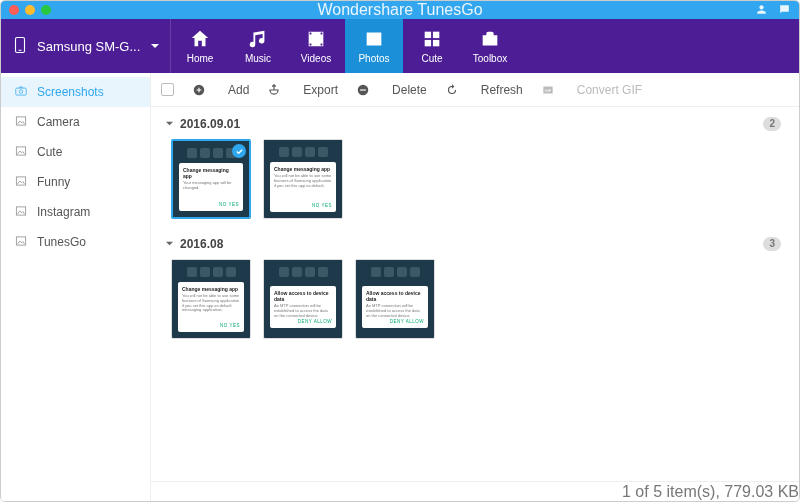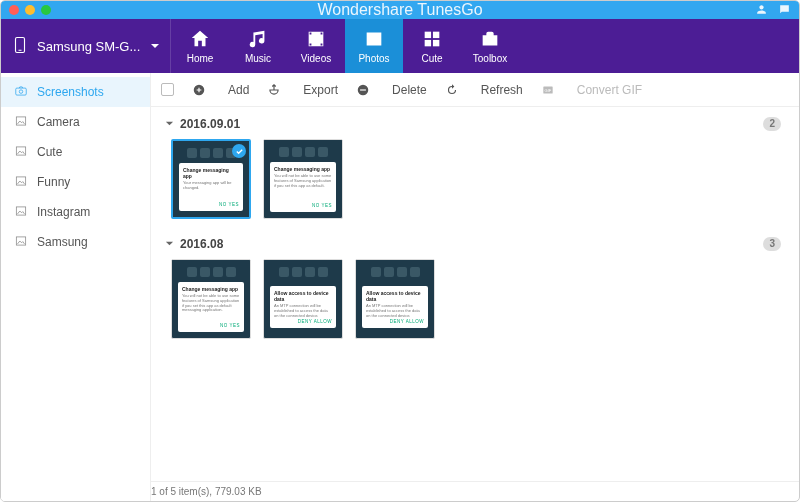--- a/index.html
+++ b/index.html
@@ -57,21 +57,21 @@
   .thumb .check svg { width: 9px; height: 9px; fill: #fff; }
   .thumb .screen-top { height: 24px; background: #1e3a4a; display: flex; align-items: center; justify-content: center; gap: 3px; padding: 0 8px; }
   .thumb .screen-top .app { width: 10px; height: 10px; border-radius: 2px; background: #3a5866; }
   .thumb .dialog { position: absolute; left: 6px; right: 6px; top: 22px; bottom: 6px; background: #fff; border-radius: 2px; padding: 4px; font-size: 4px; color: #333; display: flex; flex-direction: column; }
   .thumb .dialog .dlg-title { font-weight: bold; font-size: 5px; margin-bottom: 2px; color: #222; }
   .thumb .dialog .dlg-body { flex: 1; color: #777; line-height: 1.2; overflow: hidden; }
   .thumb .dialog .dlg-buttons { text-align: right; color: #0a7; font-size: 4.5px; letter-spacing: .5px; }
   .thumb.wide-body .dialog { top: 26px; bottom: 10px; }
 
   
-  .statusbar { height: 20px; border-top: 1px solid #eee; display: flex; align-items: center; justify-content: flex-start; font-size: 10px; color: #777; }
+  .statusbar { height: 20px; border-top: 1px solid #eee; display: flex; align-items: center; justify-content: flex-end; font-size: 16px; color: #777; }
 </style>
 </head>
 <body>
 
 <div class="window">
 
   <div class="titlebar">
     <div class="traffic">
       <div class="dot red"></div>
       <div class="dot yellow"></div>
@@ -194,21 +194,21 @@
               <rect x="4" y="5" width="16" height="14"></rect>
               <path d="M6 17l4-5 3 3 2-2 3 4"></path>
             </svg></span>
         <span>Instagram</span>
       </div>
       <div class="side-item">
         <span class="side-icon"><svg viewBox="0 0 24 24">
               <rect x="4" y="5" width="16" height="14"></rect>
               <path d="M6 17l4-5 3 3 2-2 3 4"></path>
             </svg></span>
-        <span>Samsung</span>
+        <span>TunesGo</span>
       </div>
     </div>
 
     <div class="main">
 
       <div class="toolbar">
         <div class="checkbox"></div>
         <div class="tool">
           <svg viewBox="0 0 24 24">
               <circle cx="12" cy="12" r="9"></circle>

